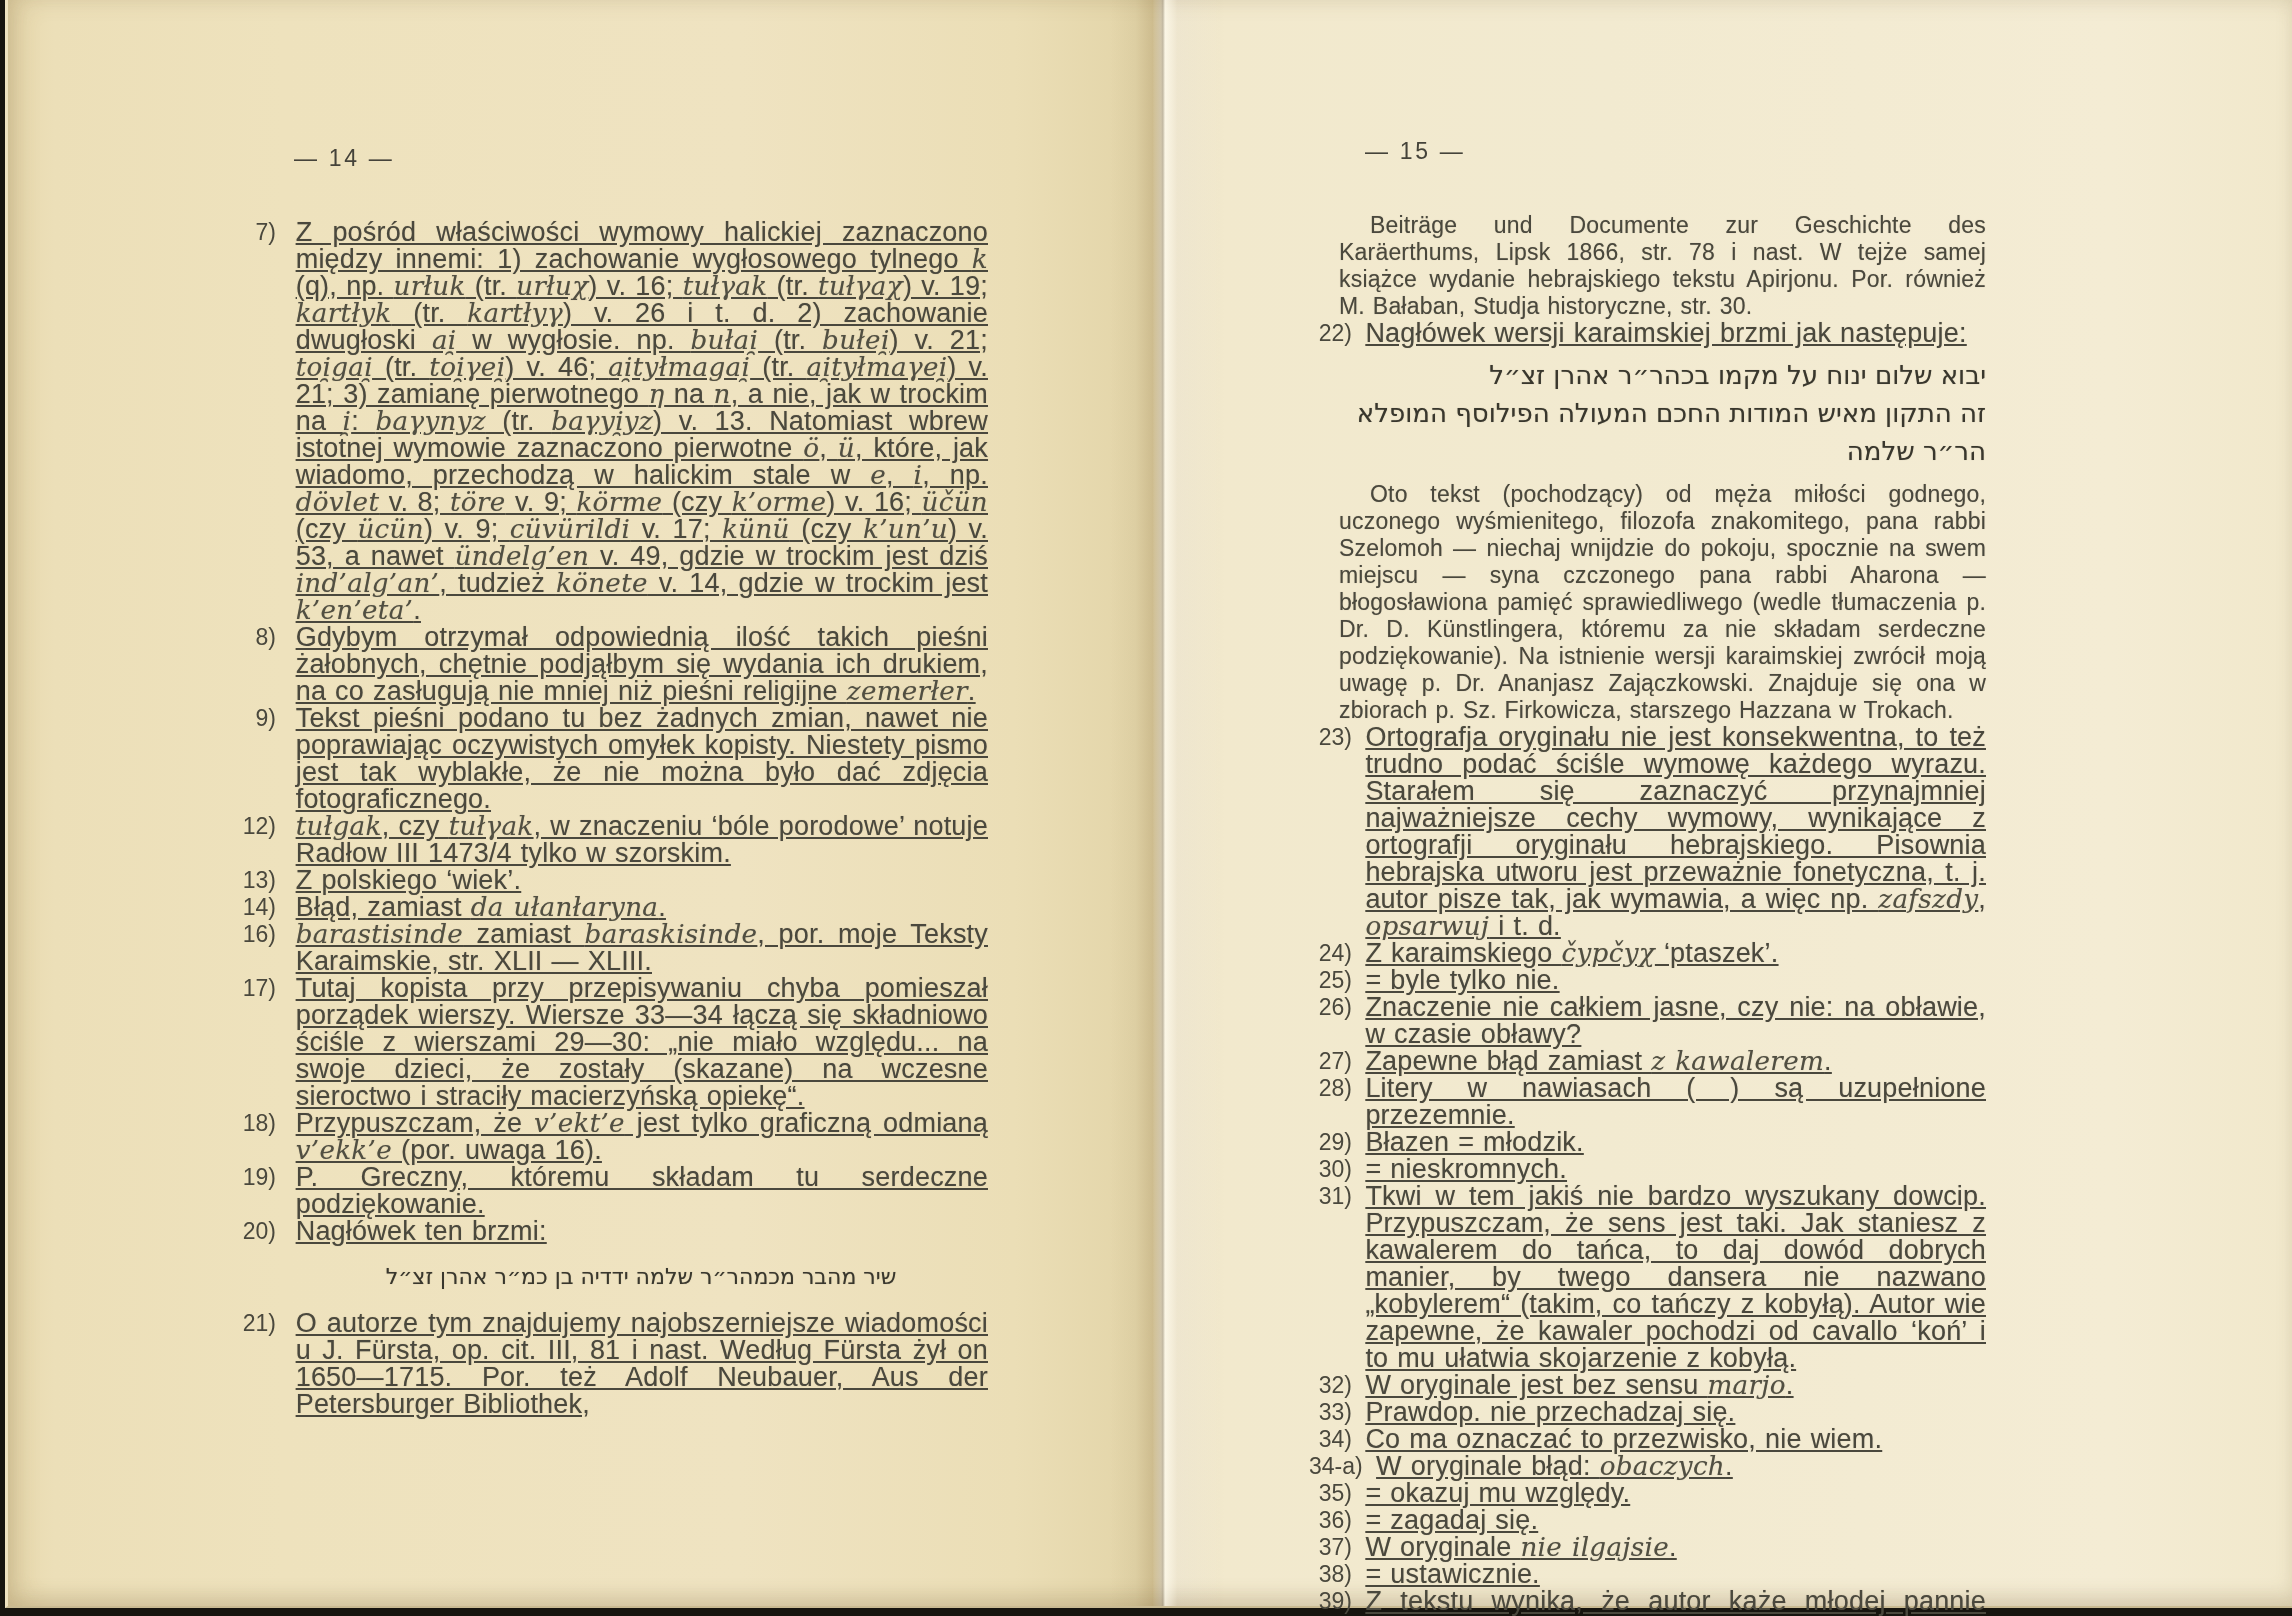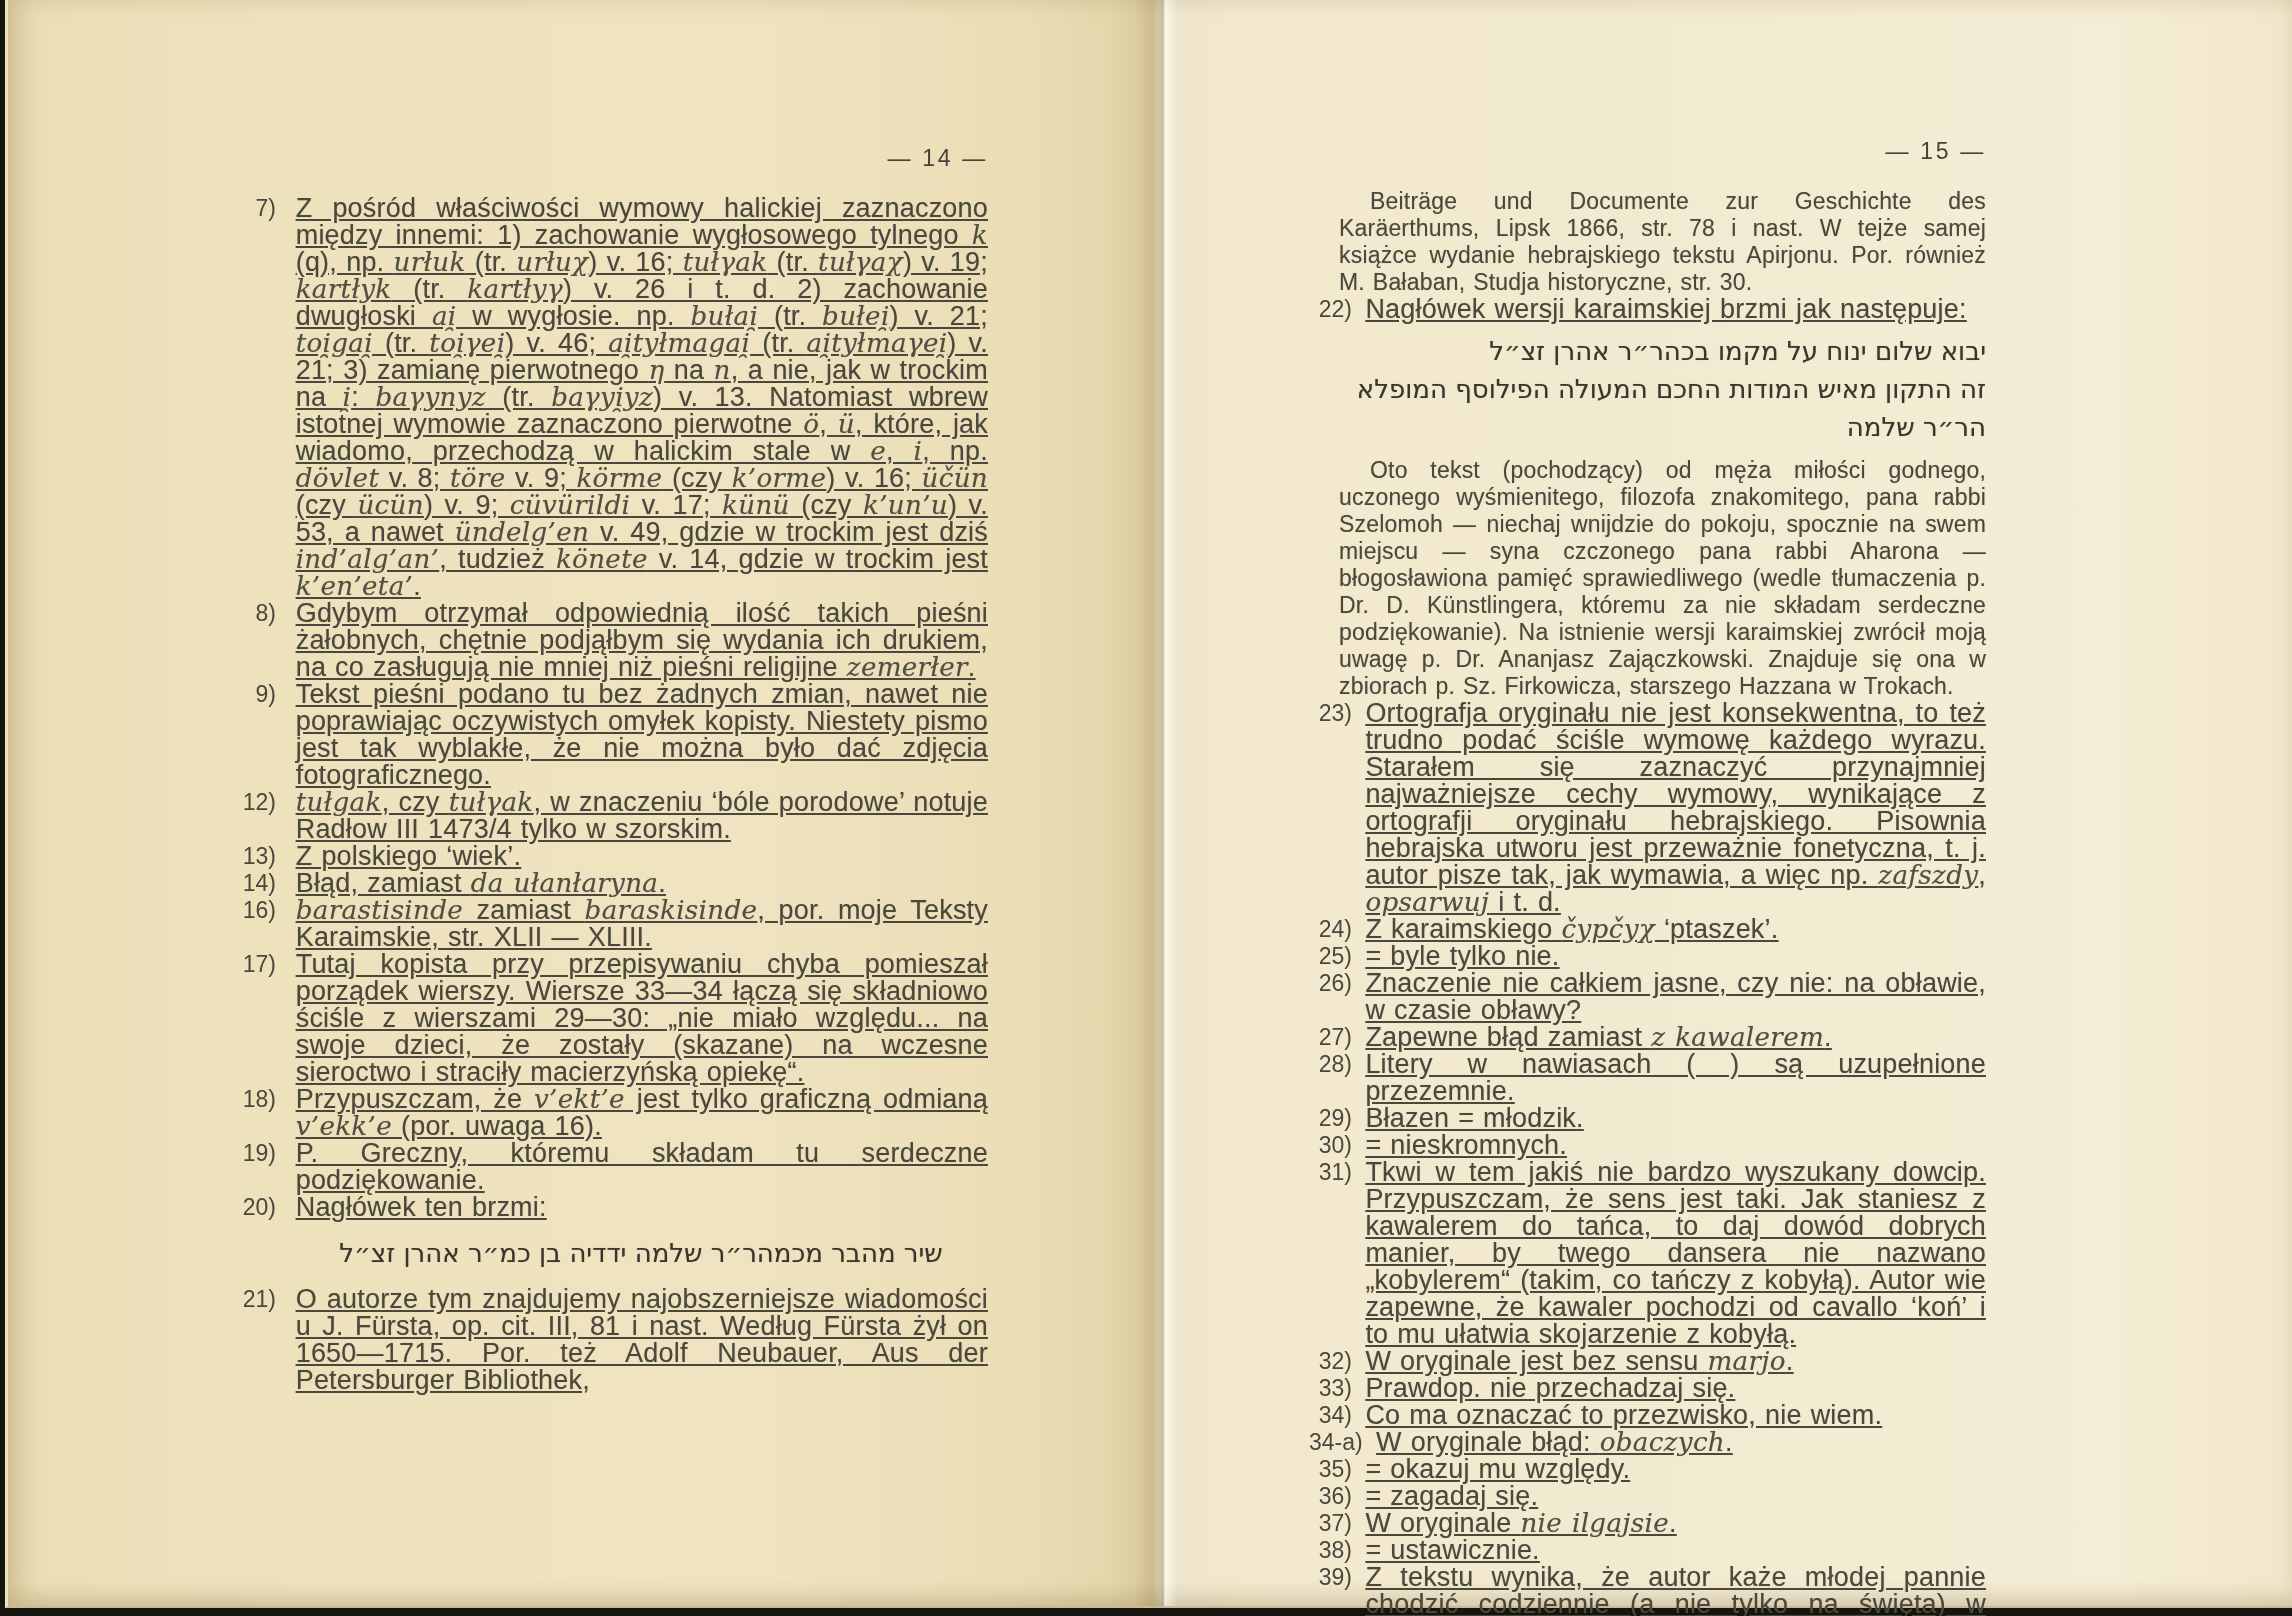--- a/index.html
+++ b/index.html
@@ -25,22 +25,22 @@
     position:absolute;left:1102px;top:0;width:116px;height:1606px;
     background:linear-gradient(90deg, rgba(120,98,55,0) 0%, rgba(120,98,55,.10) 38%,
       rgba(95,76,40,.22) 44%, rgba(70,55,28,.30) 45.5%,
       rgba(255,252,238,.55) 47.5%, rgba(120,98,55,.06) 58%, rgba(120,98,55,0) 100%);
     pointer-events:none;
   }
   .page-content{position:absolute;color:#4a483d;}
   .content-left{left:235px;top:145px;width:753px;}
   .content-right{left:1309px;top:138px;width:677px;}
   .page-header{
-    text-align:right;font-size:23px;letter-spacing:2.7px;color:#45433a;
-    margin-bottom:23px;line-height:27px;
+    text-align:left;font-size:23px;letter-spacing:2.7px;color:#45433a;
+    margin-bottom:47px;line-height:27px;
   }
   .content-left .page-header{padding-left:59px;}
   .content-right .page-header{padding-left:56px;}
   .note-row{display:flex;align-items:flex-start;}
   .note-num{
     flex:0 0 auto;text-align:right;white-space:nowrap;
     font-size:23px;line-height:27px;color:#4a483d;
   }
   .content-left .note-num{min-width:41px;margin-right:19.7px;}
   .content-right .note-num{min-width:43px;margin-right:13.4px;}
@@ -61,21 +61,21 @@
     letter-spacing:0.3px;color:#514f42;
   }
   .hebrew-block{
     direction:rtl;text-align:right;
     font-family:"DejaVu Sans", sans-serif;
     font-size:26px;line-height:38px;color:#39372d;
     margin:9px 0 10.7px 0;
     text-shadow:0 0 0.9px rgba(60,55,42,.4);
   }
   .hebrew-block.heb-center{text-align:center;direction:rtl;}
-  .content-left .hebrew-block{padding-left:0;padding-right:0;margin:12.5px 0 14.3px 59px;font-size:26px;}
+  .content-left .hebrew-block{padding-left:0;padding-right:0;margin:12.5px 0 14.3px 59px;font-size:22px;}
 </style>
 </head>
 <body>
 
 <div class="paper">
   <div class="gutter-shade"></div>
 </div>
 
 <div class="page-content content-left">
   <div class="page-header">— 14 —</div>

